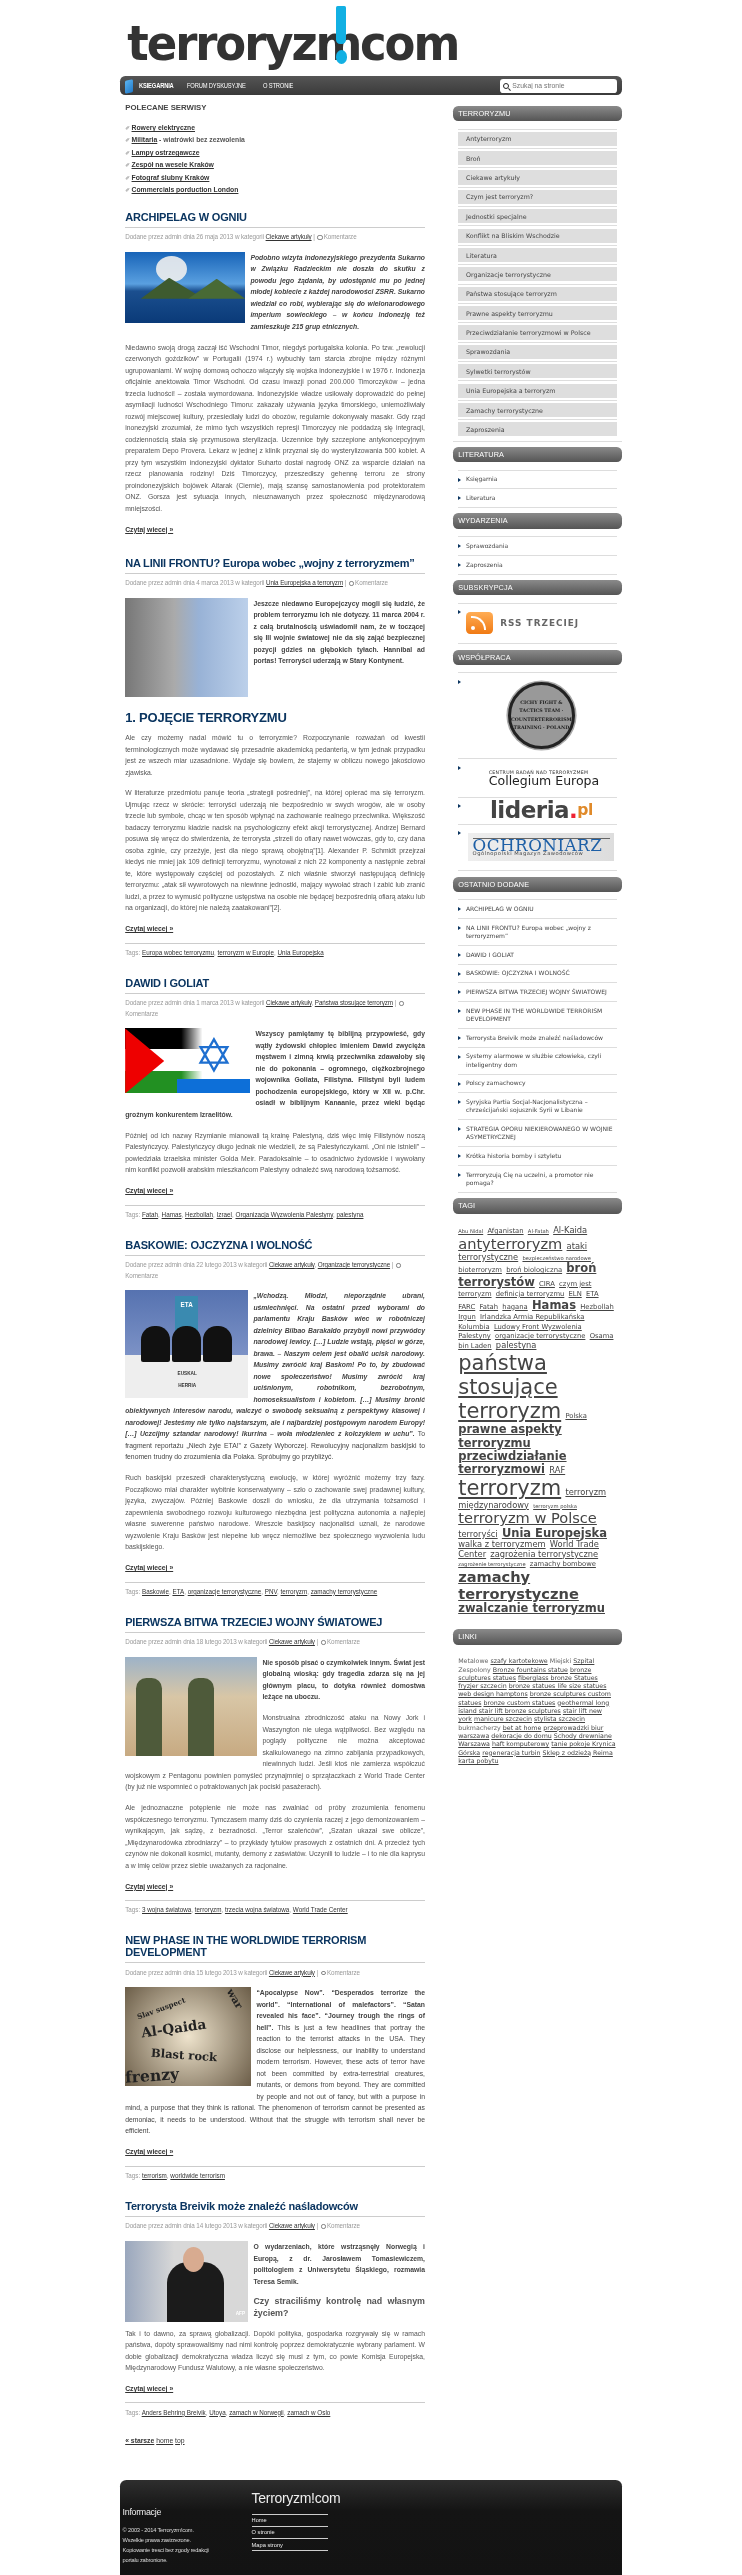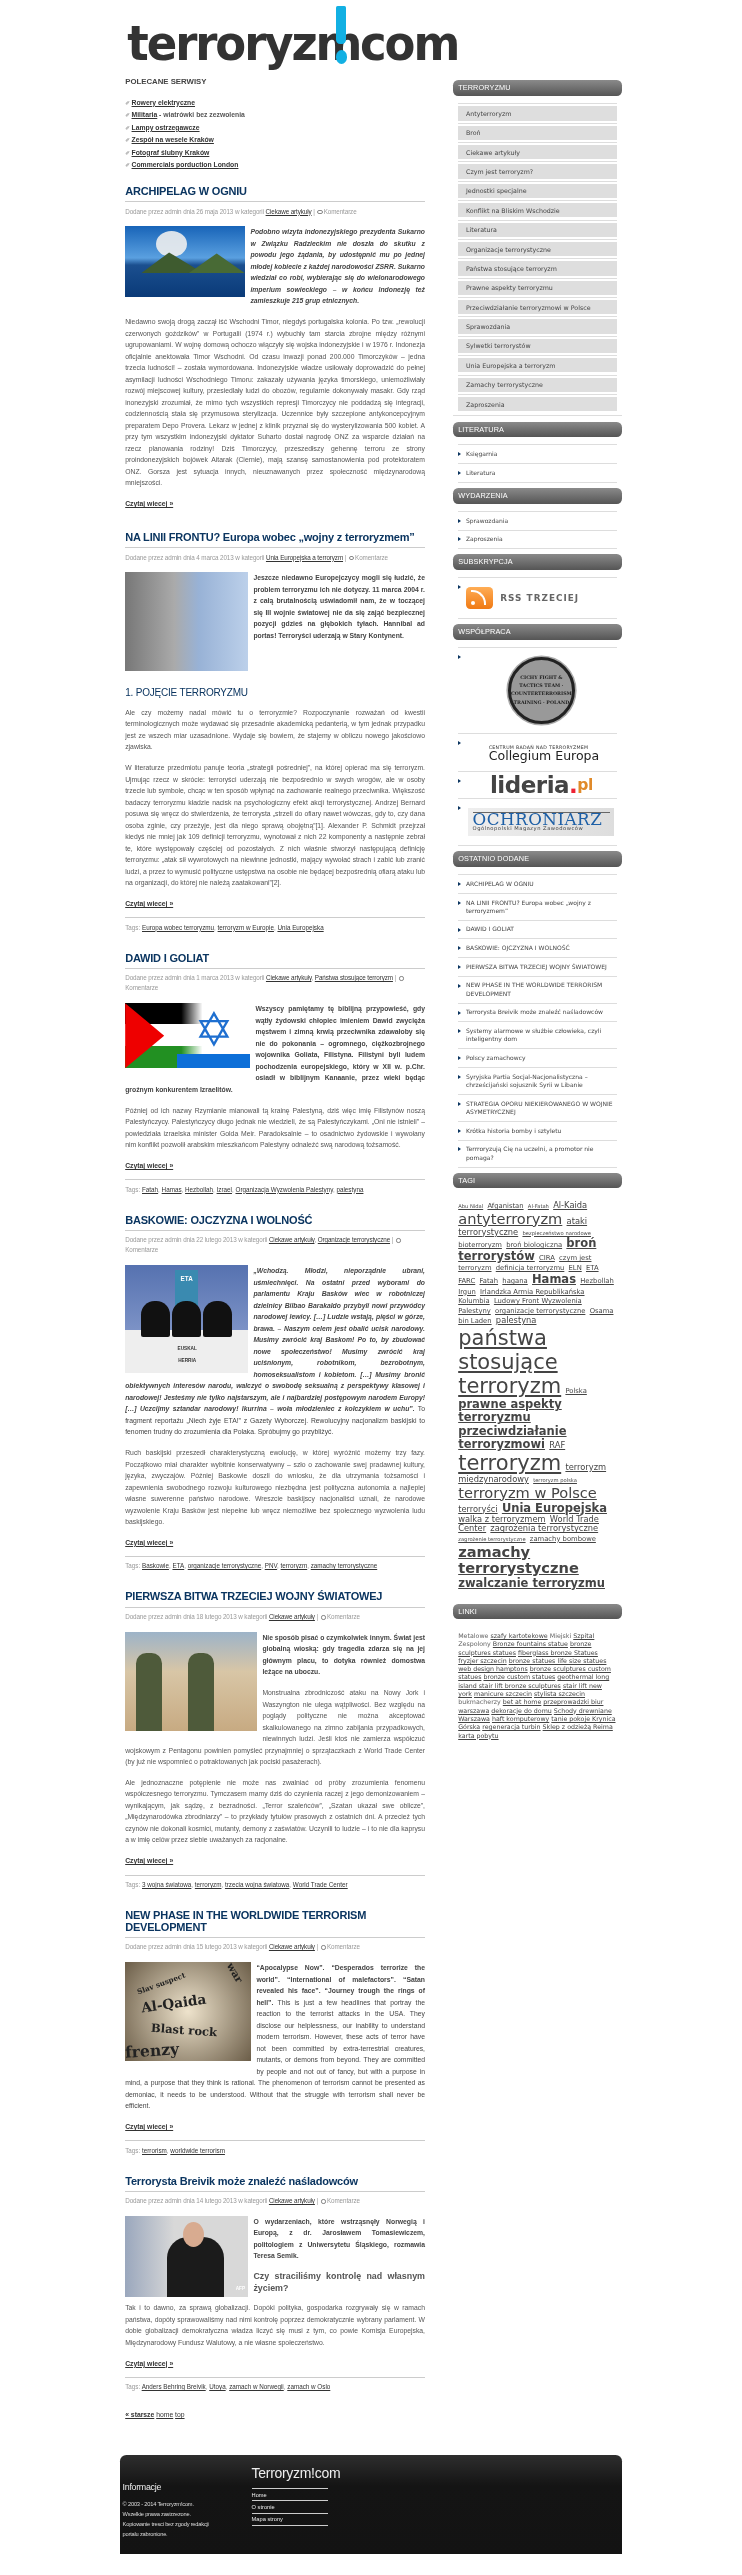--- a/index.html
+++ b/index.html
@@ -35,21 +35,21 @@
 .post h1{font-size:11px;color:#0b3560;font-weight:bold;letter-spacing:-0.2px;padding-bottom:4.2px;border-bottom:1.6px solid #ccc}
 .meta{font-size:6.3px;color:#999;margin-top:4.2px;line-height:10.4px;letter-spacing:-0.1px}
 .meta a{color:#333}
 .meta .cm{display:inline-block;width:5.2px;height:4.7px;border:0.5px solid #888;border-radius:2.1px;margin:0 1px;vertical-align:middle}
 .body{margin-top:9.4px;font-size:6.8px;line-height:11.5px;text-align:justify;color:#555}
 .body:after{content:"";display:block;clear:both}
 .body .img{float:left;margin:0 5.2px 5.2px 0;position:relative;overflow:hidden}
 .body p{margin-bottom:9.4px}
 .body .lead{font-weight:bold;color:#444}
 .body .lead.it{font-style:italic}
-.body h3{color:#0b3560;font-size:10px;margin:14.6px 0 8.3px;font-weight:normal;letter-spacing:-0.2px}
+.body h3{color:#0b3560;font-size:13px;margin:14.6px 0 8.3px;font-weight:bold;letter-spacing:-0.2px}
 .body h4{font-size:8.9px;color:#555;margin:3.1px 0 8.3px;font-weight:bold}
 .more{font-weight:bold;font-size:6.8px;display:inline-block;margin:0 0 10.4px}
 .tags{border-top:1.6px solid #ccc;padding-top:5.2px;font-size:6.3px;color:#999;margin-bottom:21px}
 .tags a{color:#333}
 
 .img-volcano{width:120px;height:71px;background:linear-gradient(#1864b8 0%,#5aa0e0 45%,#1b4f8f 55%,#0a3a78 100%)}
 .img-volcano .m1{position:absolute;left:15.6px;top:26px;width:63px;height:21px;background:#3e5b2f;clip-path:polygon(0 100%,45% 0,100% 100%)}
 .img-volcano .m2{position:absolute;left:63px;top:27px;width:57px;height:20px;background:#486a35;clip-path:polygon(0 100%,50% 0,100% 100%)}
 .img-volcano .cl{position:absolute;left:31px;top:4.2px;width:31px;height:26px;background:#eee;border-radius:50%;opacity:.9}
 .img-police{width:123px;height:99px;background:linear-gradient(90deg,#777,#aaa 40%,#98b2d6 60%,#bcd0ea)}
@@ -113,20 +113,30 @@
 <div id="wrap">
   <div id="logo">
     <span class="t">terroryzm</span>
     <span class="ex">
         <span class="bar"></span>
         <span class="dot"></span>
       </span>
     <span class="c">com</span>
   </div>
 
+  <div id="nav">
+    <span class="book"></span>
+    <a href="#" class="active">KSIEGARNIA</a>
+    <a href="#">FORUM DYSKUSYJNE</a>
+    <a href="#">O STRONIE</a>
+    <div class="search">
+      <span class="mag"></span>
+      <input type="text" placeholder="Szukaj na stronie" style="">
+    </div>
+  </div>
 
   <div id="cols">
     <div id="main">
       <div class="pol">
         <h2>POLECANE SERWISY</h2>
         <ul id="pol-list">
             <li><span class="chk">✐ </span><a href="#">Rowery elektryczne</a></li>
             <li><span class="chk">✐ </span><a href="#">Militaria</a><span> - wiatrówki bez zezwolenia</span></li>
             <li><span class="chk">✐ </span><a href="#">Lampy ostrzegawcze</a></li>
             <li><span class="chk">✐ </span><a href="#">Zespół na wesele Kraków</a></li>

